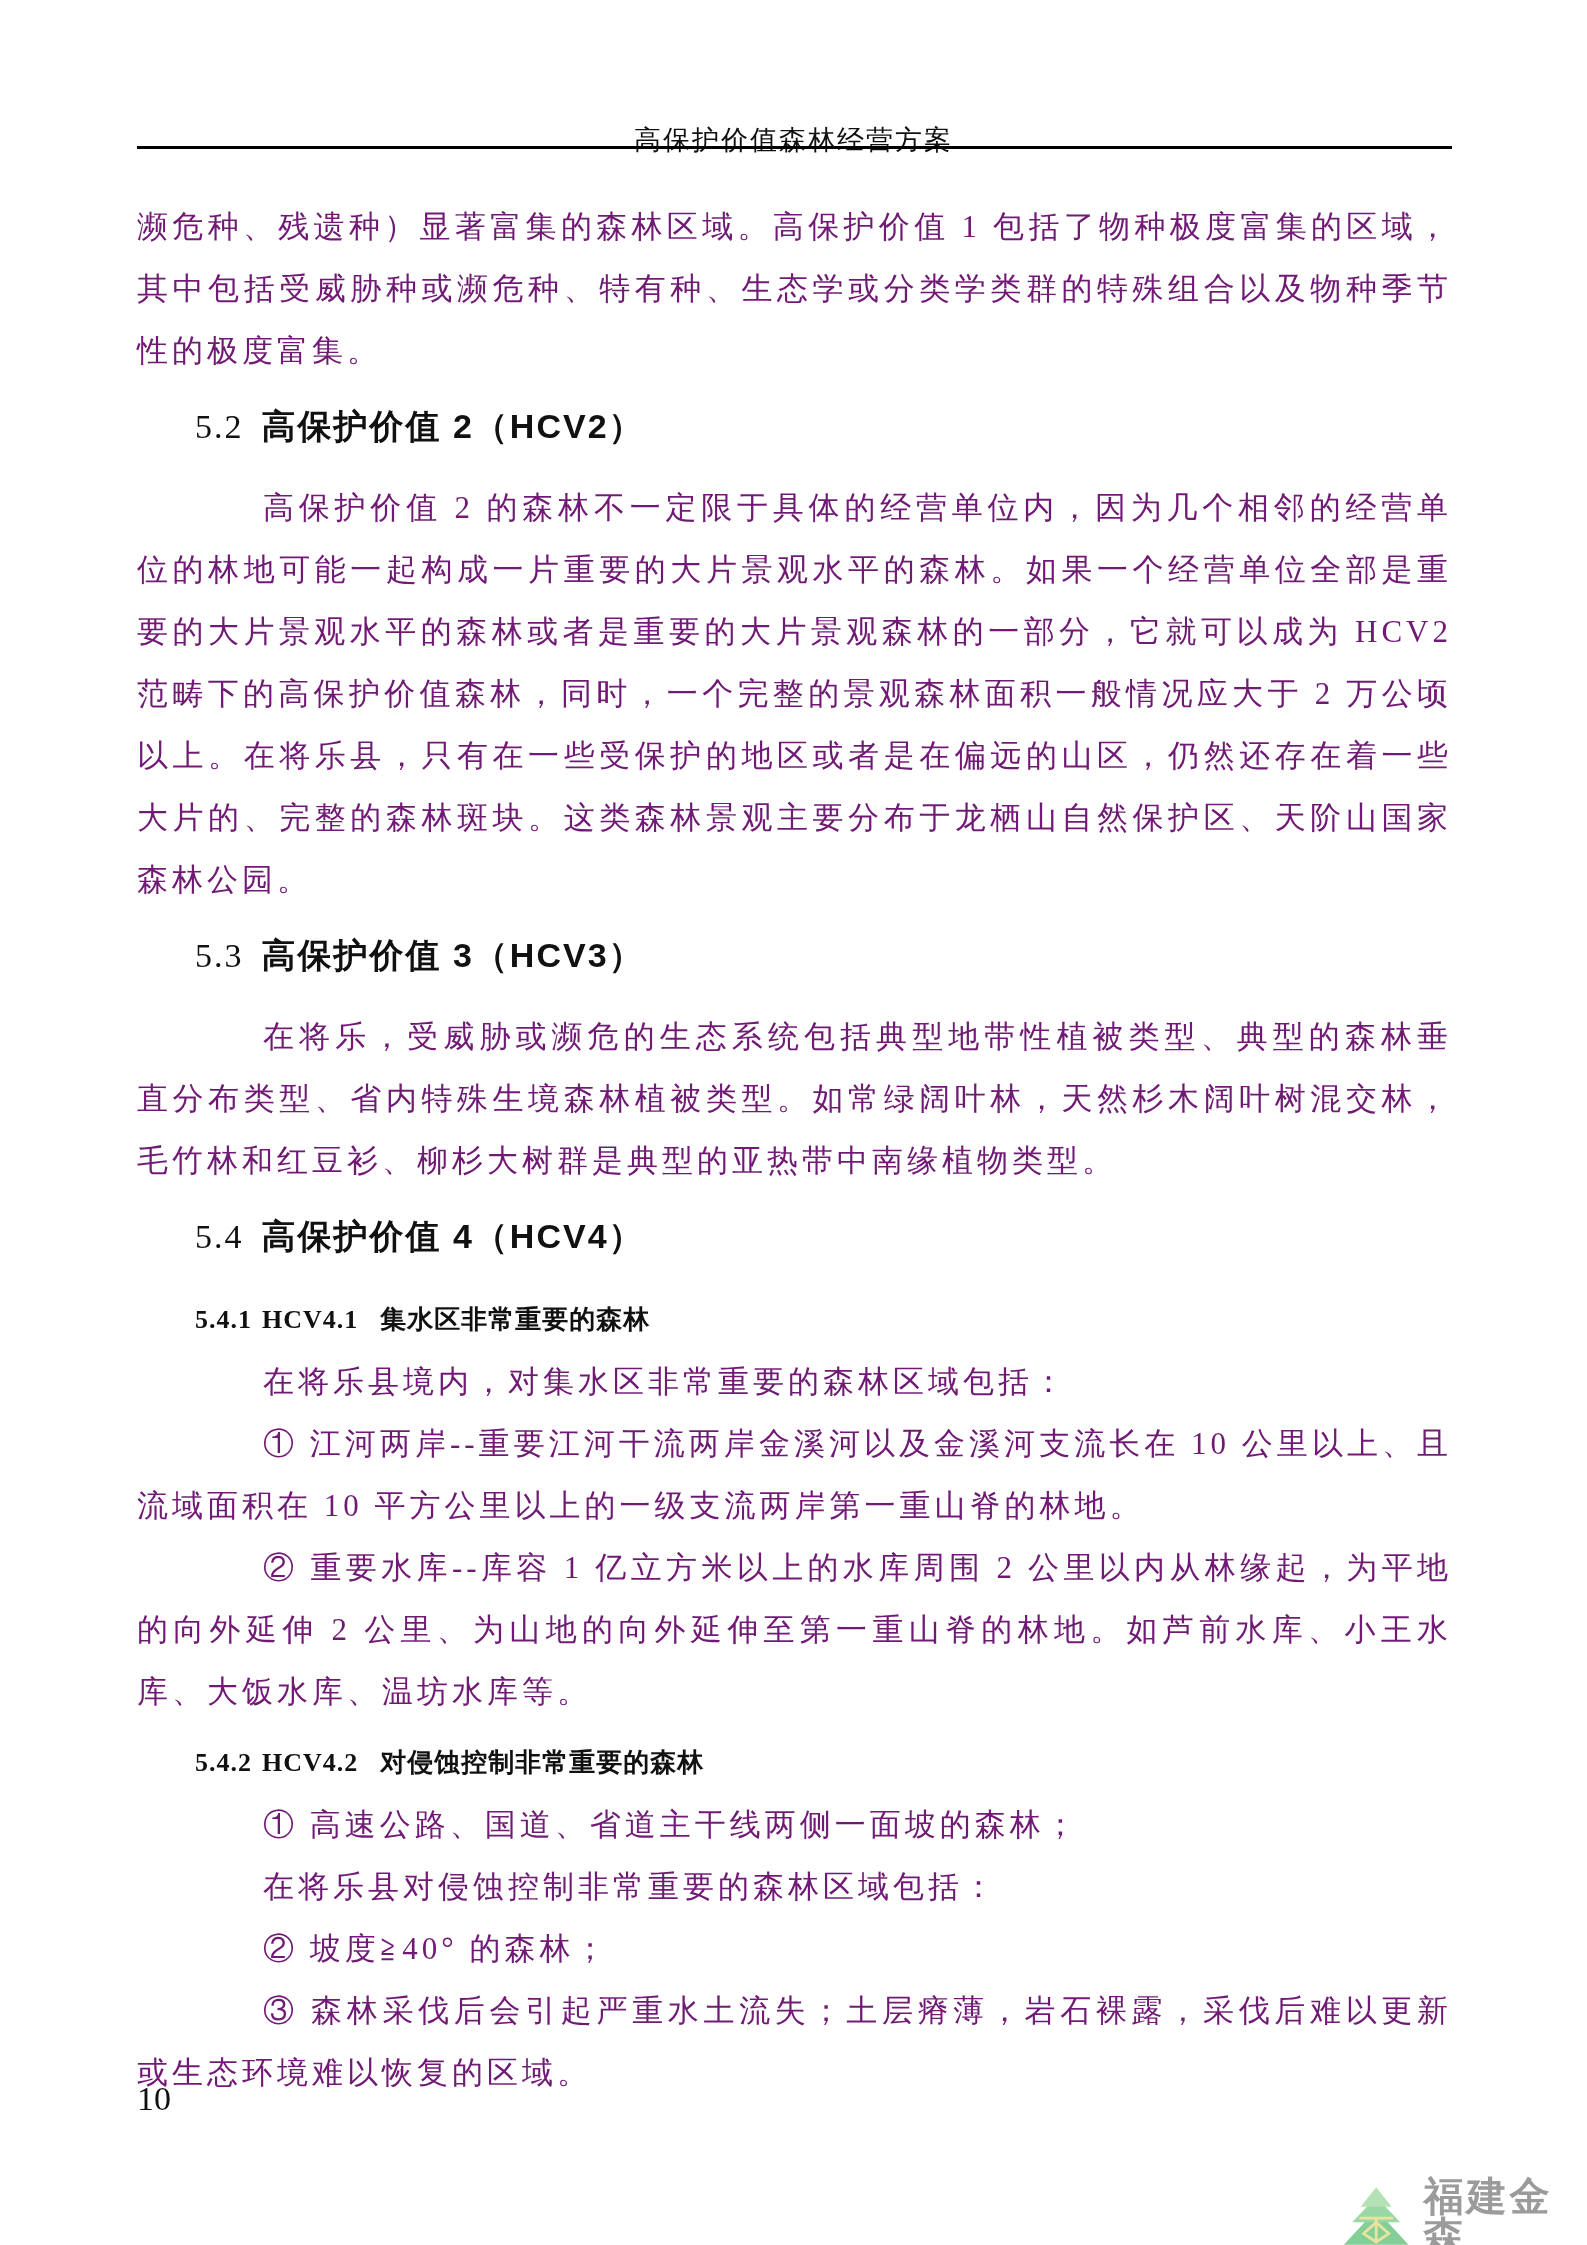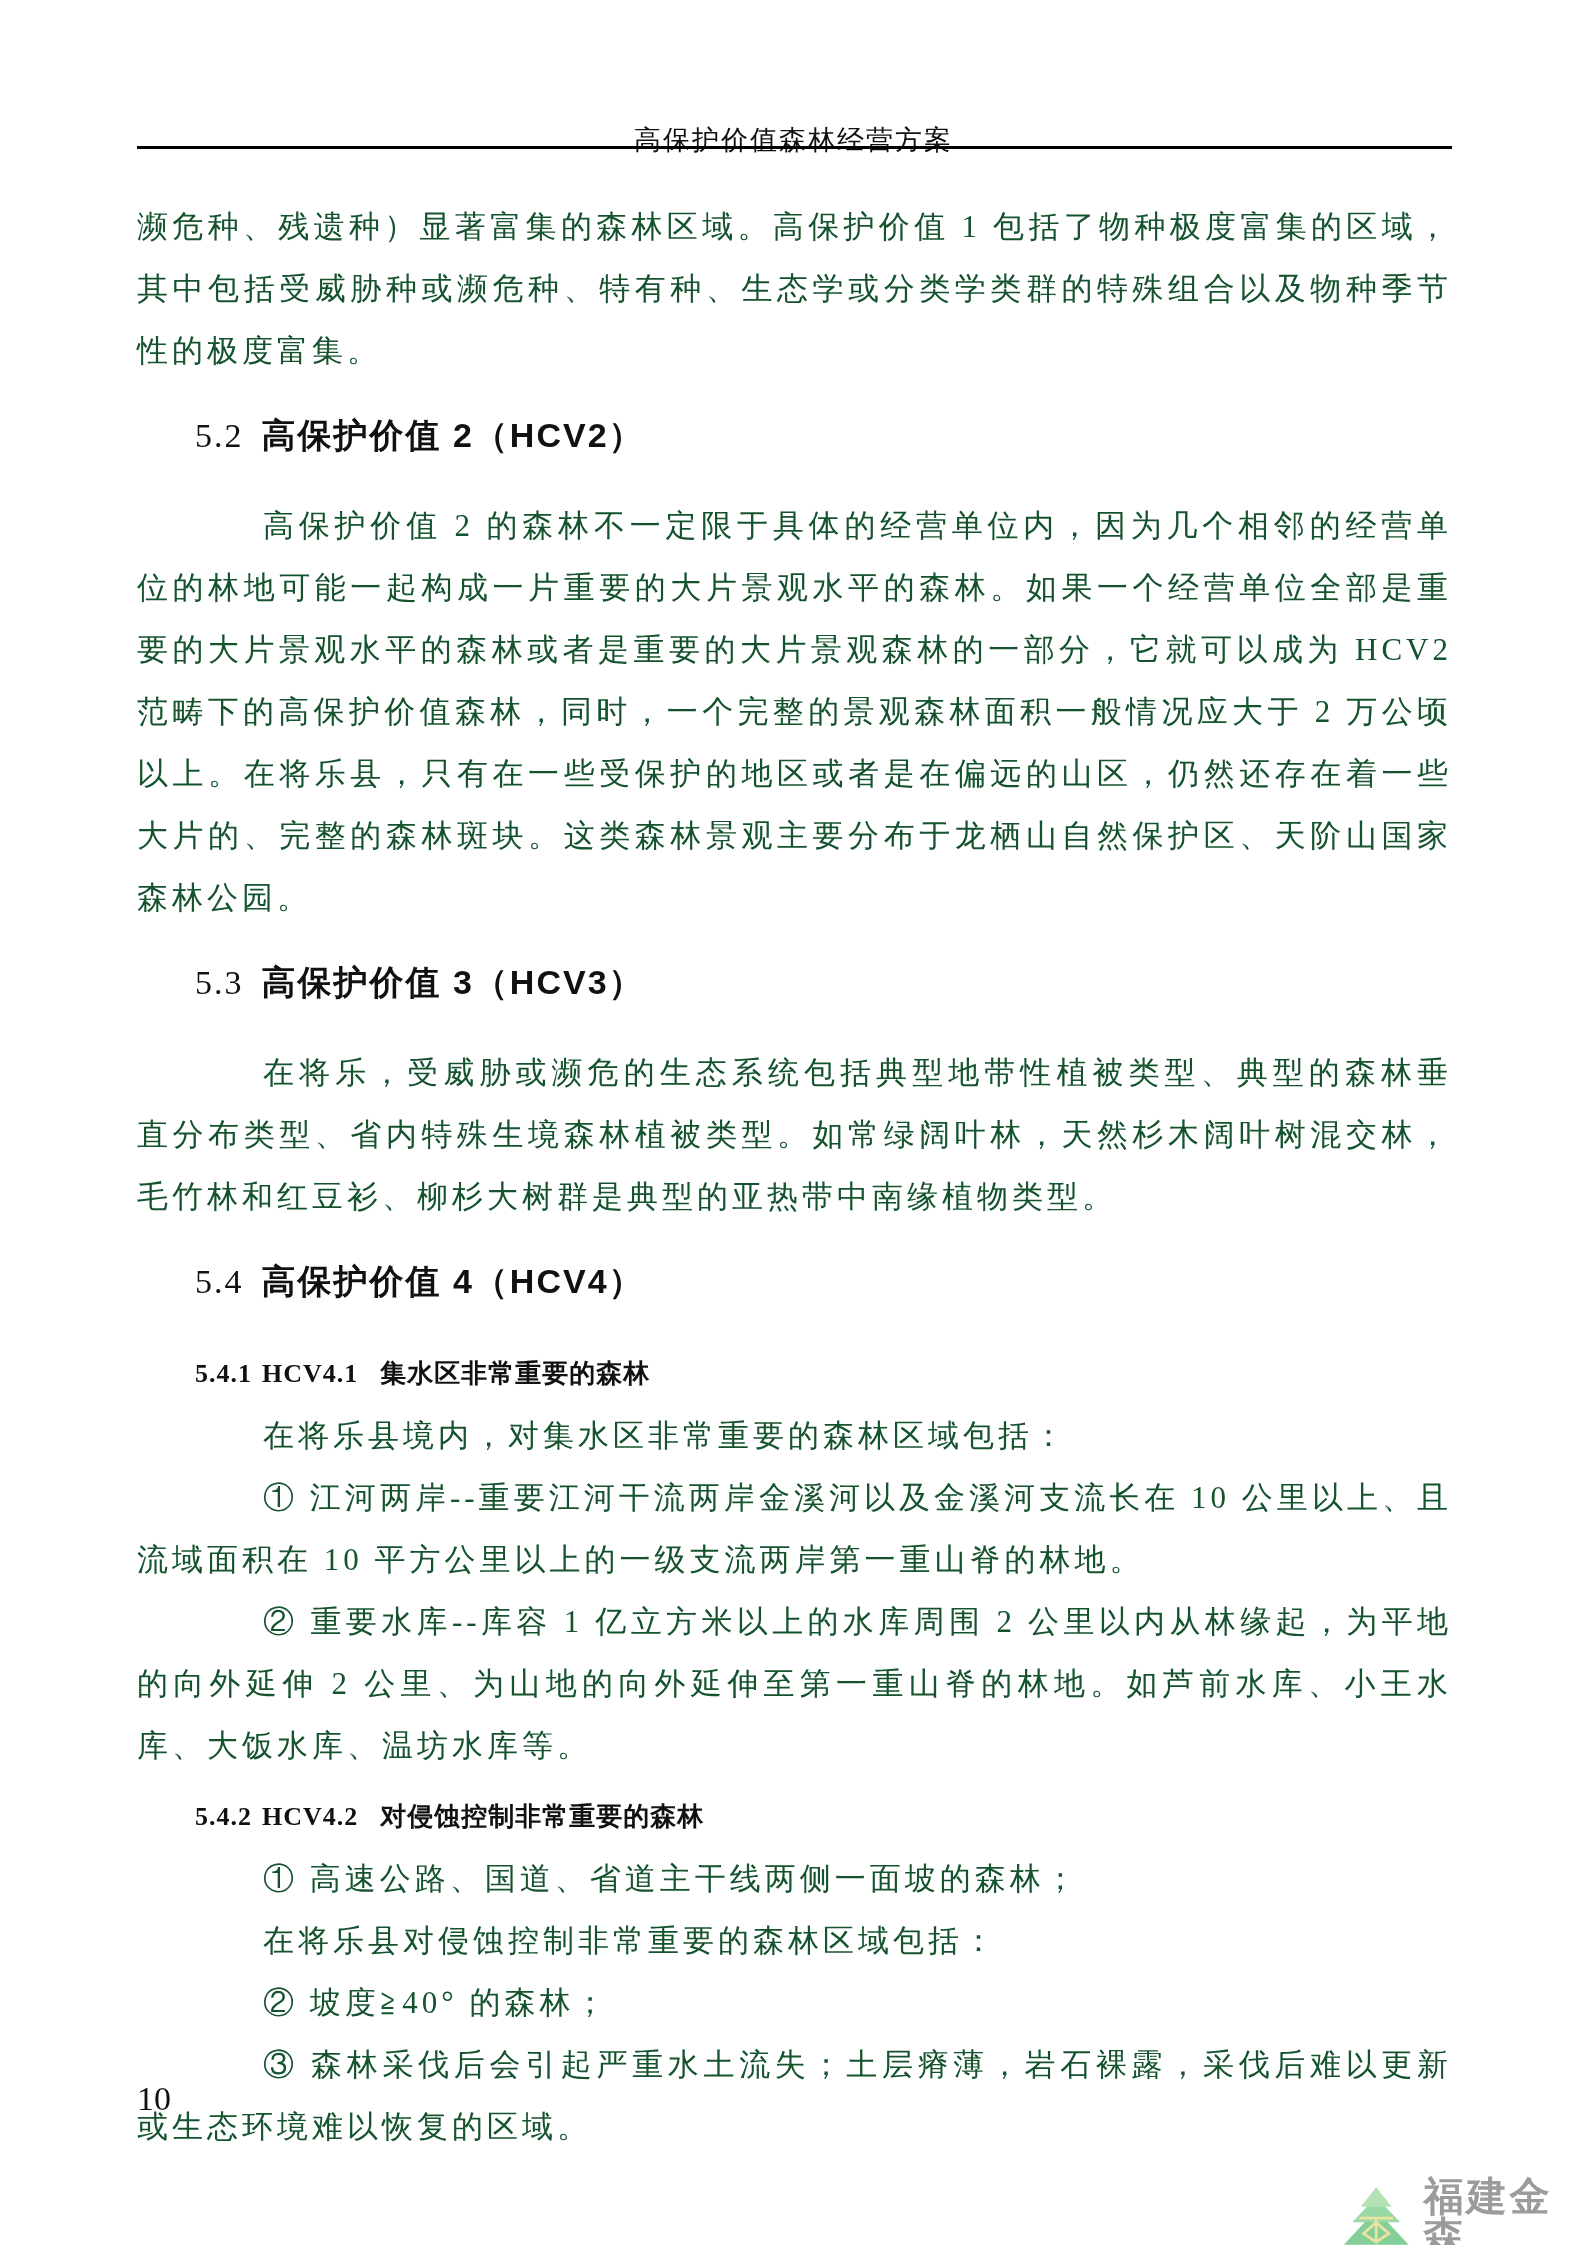--- a/index.html
+++ b/index.html
@@ -37,29 +37,29 @@
   }
   p.para {
     margin: 0;
     font-size: 31px;
     line-height: 62px;
     letter-spacing: 4px;
     text-align: justify;
     text-justify: inter-character;
     text-align-last: left;
     text-indent: 126px;
-    color: #14532d;
+    color: #701a75;
   }
   p.para.no-indent { text-indent: 0; }
   h2.sec {
     margin: 18px 0 24px 58px;
     font-family: "Liberation Sans", "DejaVu Sans", sans-serif;
     font-size: 34px;
     font-weight: 700;
-    line-height: 70px;
+    line-height: 52px;
     letter-spacing: 2px;
     color: #111111;
   }
   h2.sec .hnum {
     font-family: "Liberation Serif", "DejaVu Serif", serif;
     font-weight: 400;
     margin-right: 18px;
   }
   h3.subsec {
     margin: 25px 0 0 58px;

